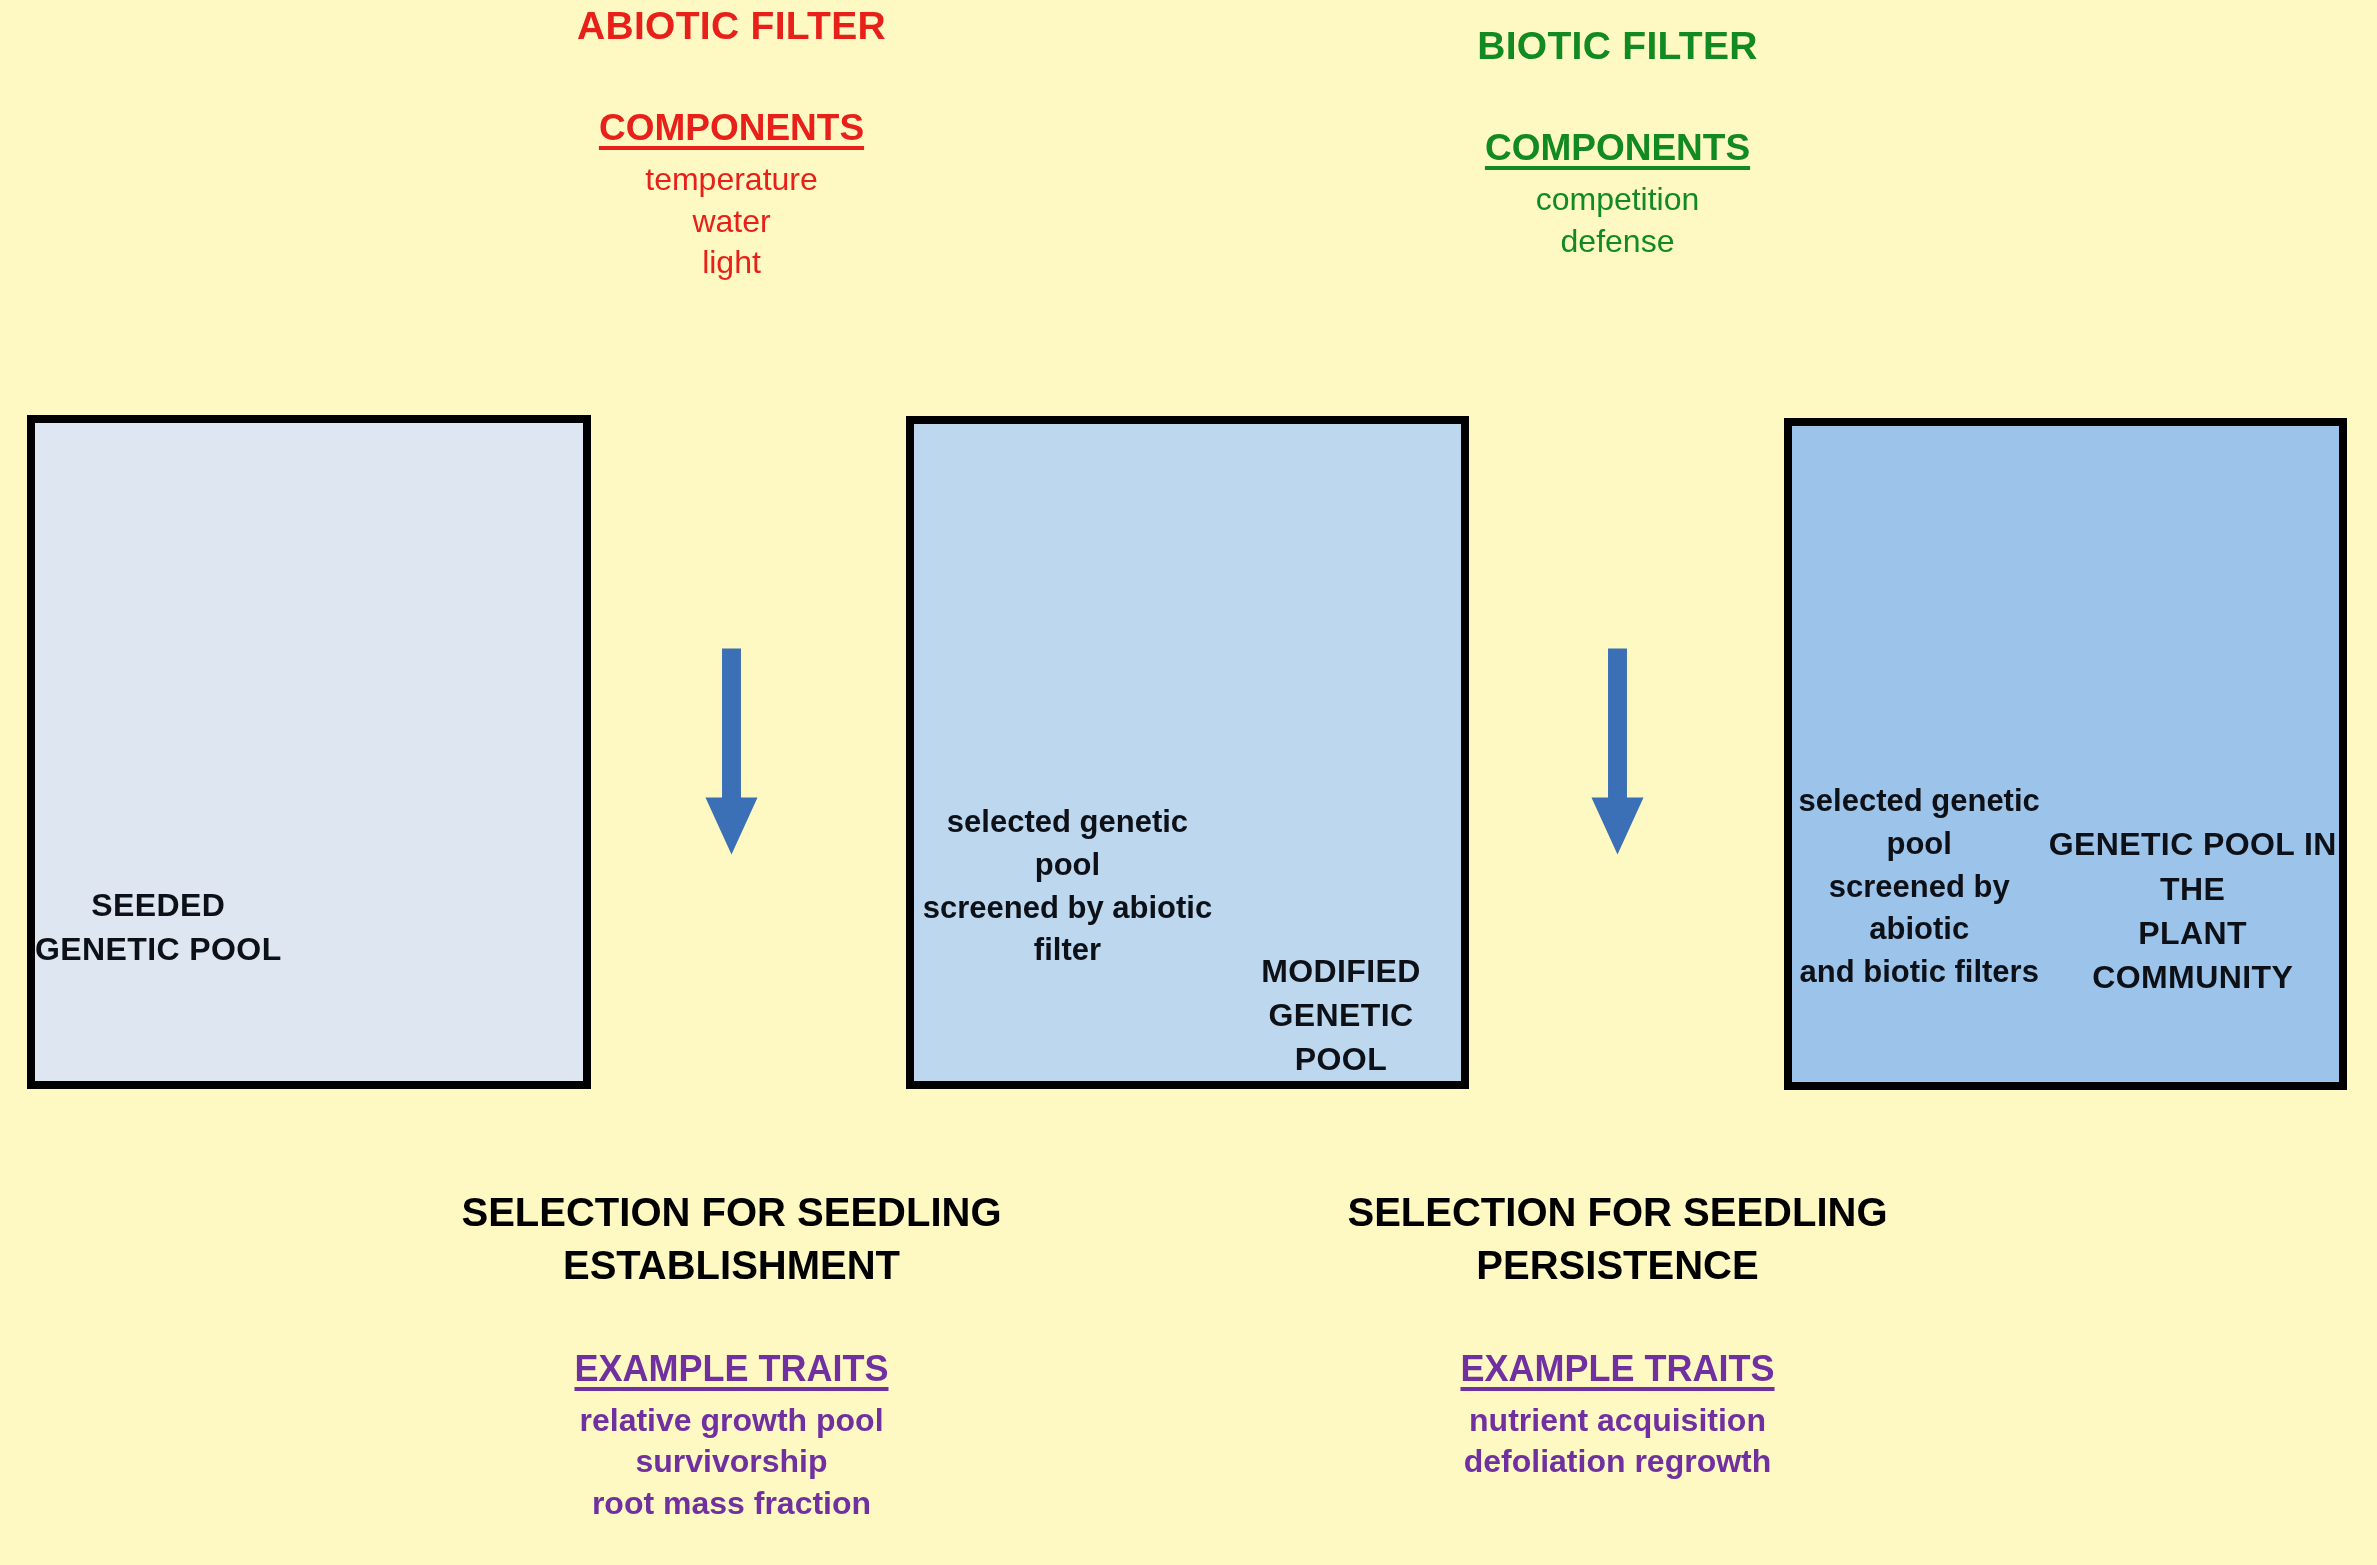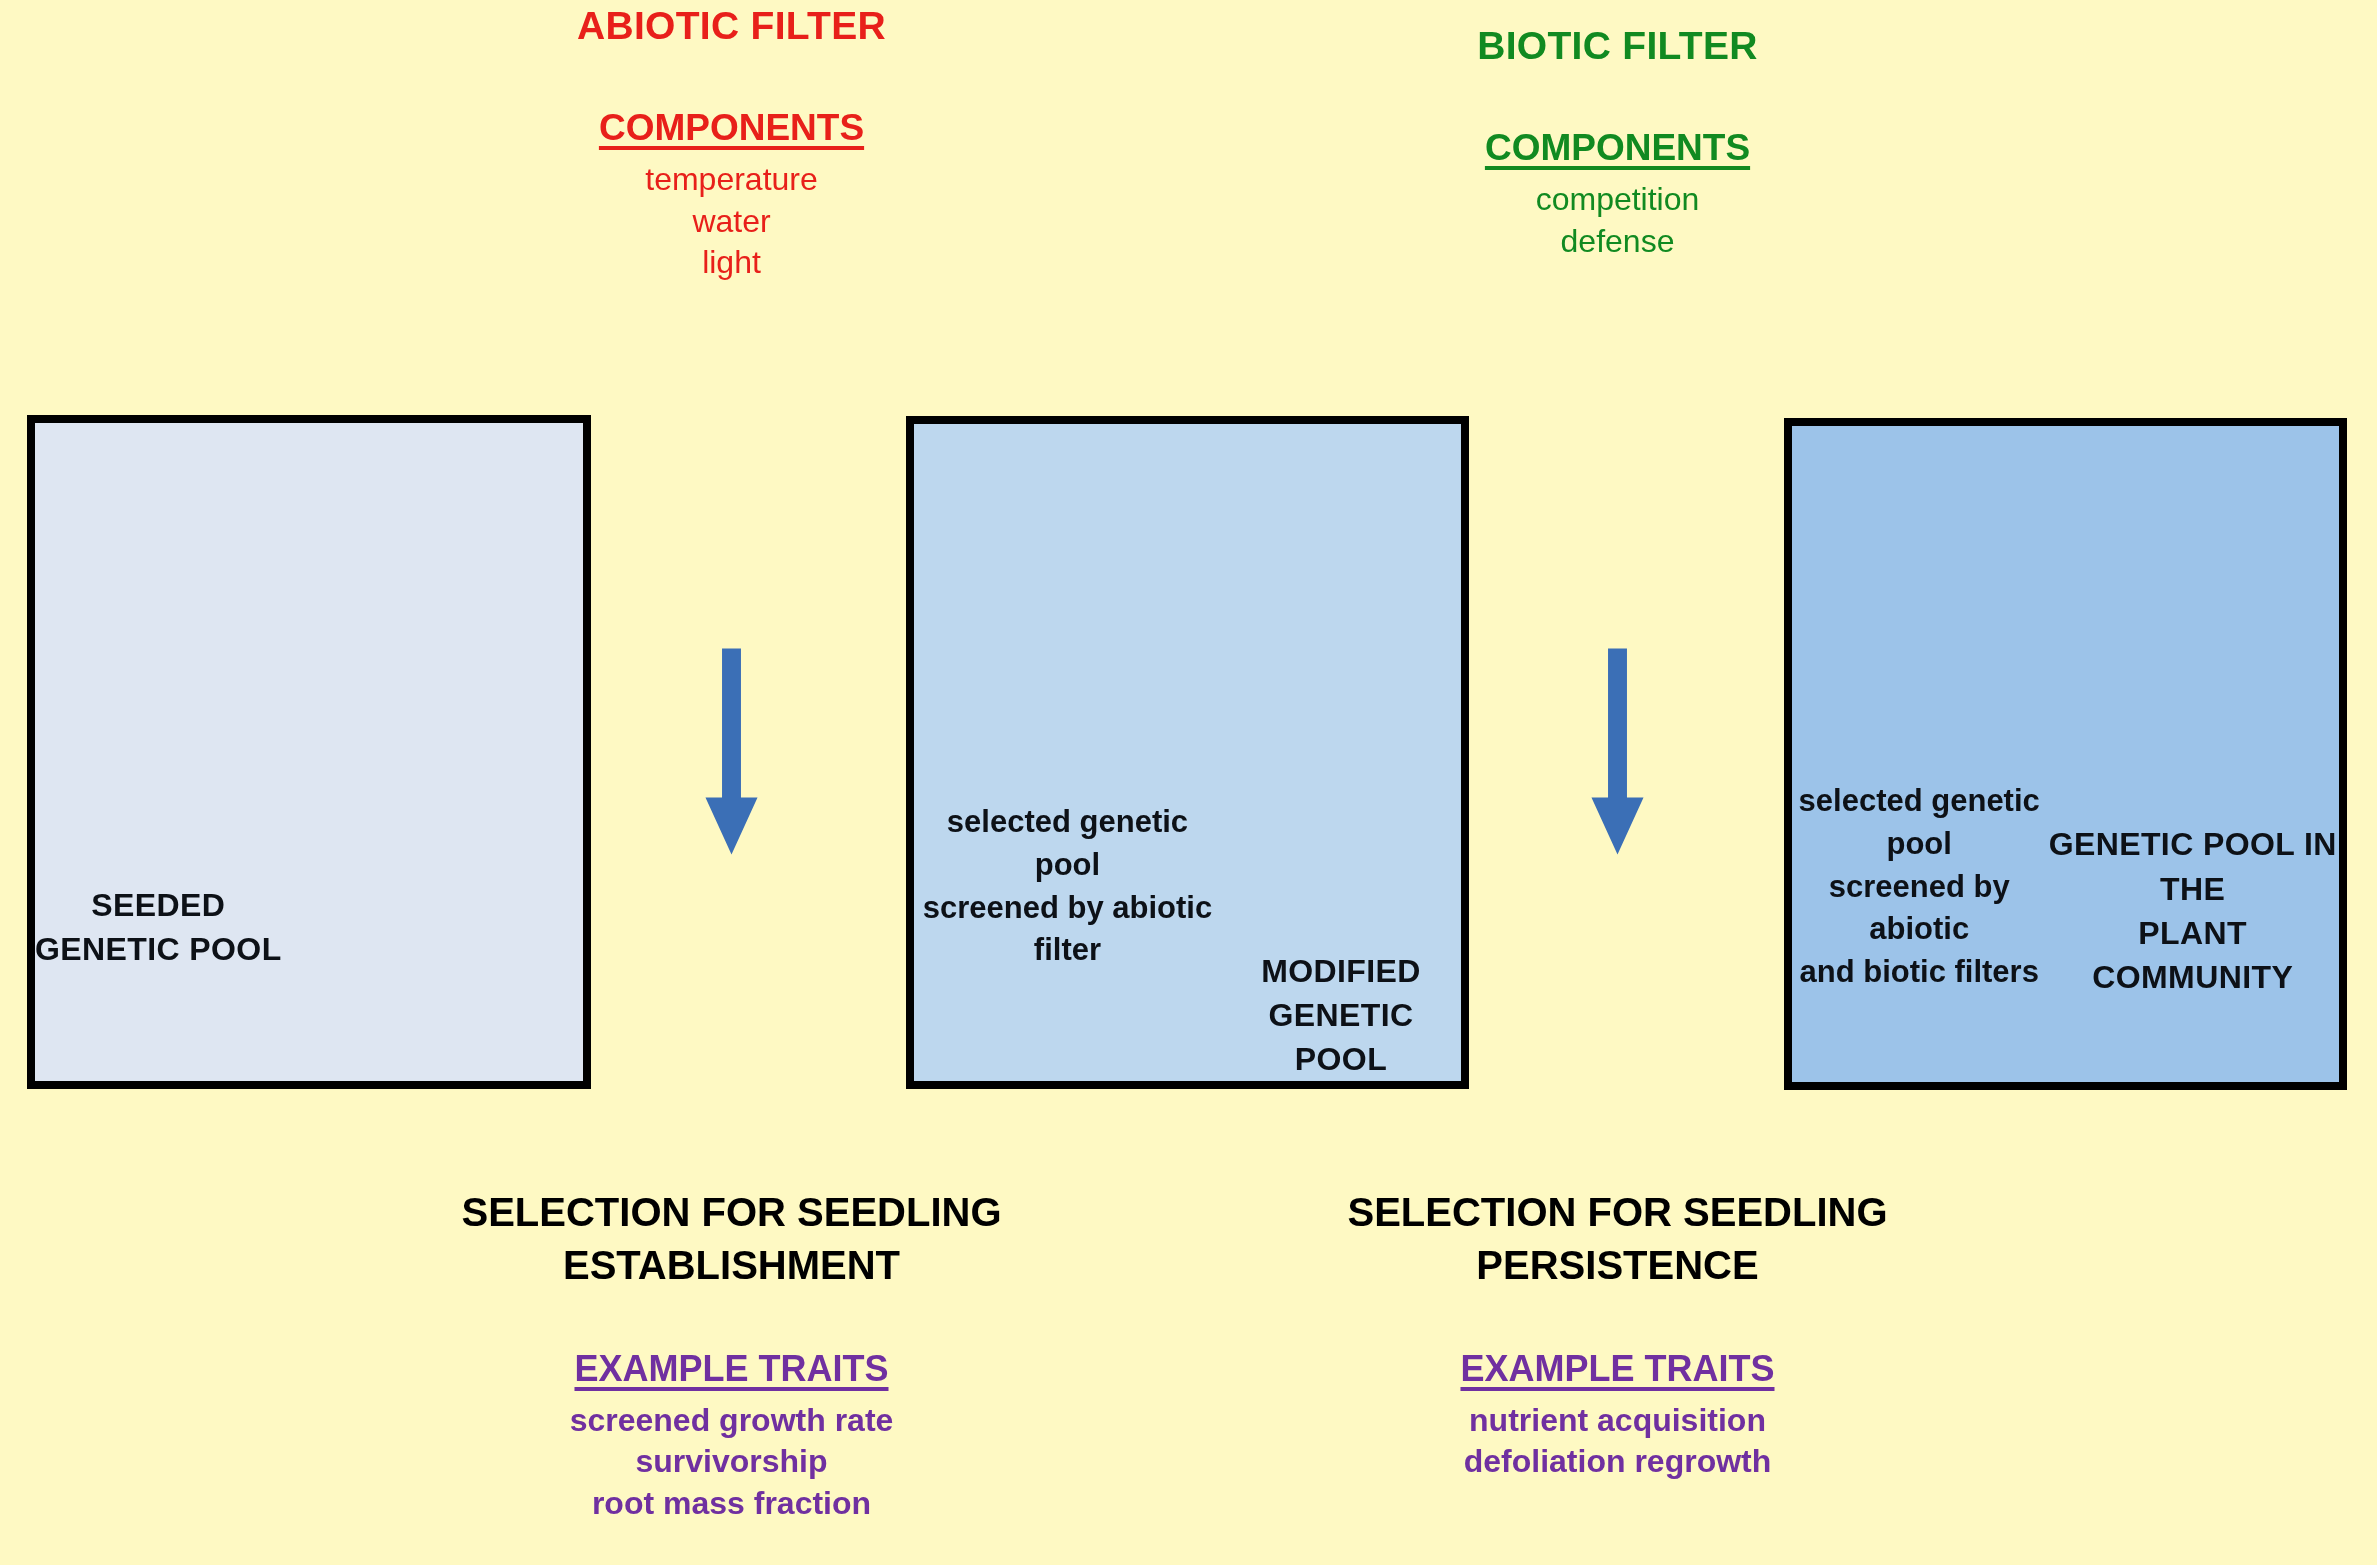--- a/index.html
+++ b/index.html
@@ -164,21 +164,21 @@
       <polygon points="44,0 76,0 76,252 104,252 60,348 16,252 44,252" fill="#3b6fb6"></polygon>
     </svg>
   </div>
 
   <div class="sel-col" style="left:440px; top:1186px; width:583px;">
     <div class="sel-title">SELECTION FOR SEEDLING
 ESTABLISHMENT</div>
     <div style="height:59px;"></div>
     <div class="traits-label">EXAMPLE TRAITS</div>
     <div style="height:13px;"></div>
-    <div class="trait-item">screened growth rate</div>
+    <div class="trait-item">relative growth pool</div>
     <div class="trait-item">survivorship</div>
     <div class="trait-item">root mass fraction</div>
   </div>
 
   <div class="sel-col" style="left:1326px; top:1186px; width:583px;">
     <div class="sel-title">SELECTION FOR SEEDLING
 PERSISTENCE</div>
     <div style="height:59px;"></div>
     <div class="traits-label">EXAMPLE TRAITS</div>
     <div style="height:13px;"></div>

